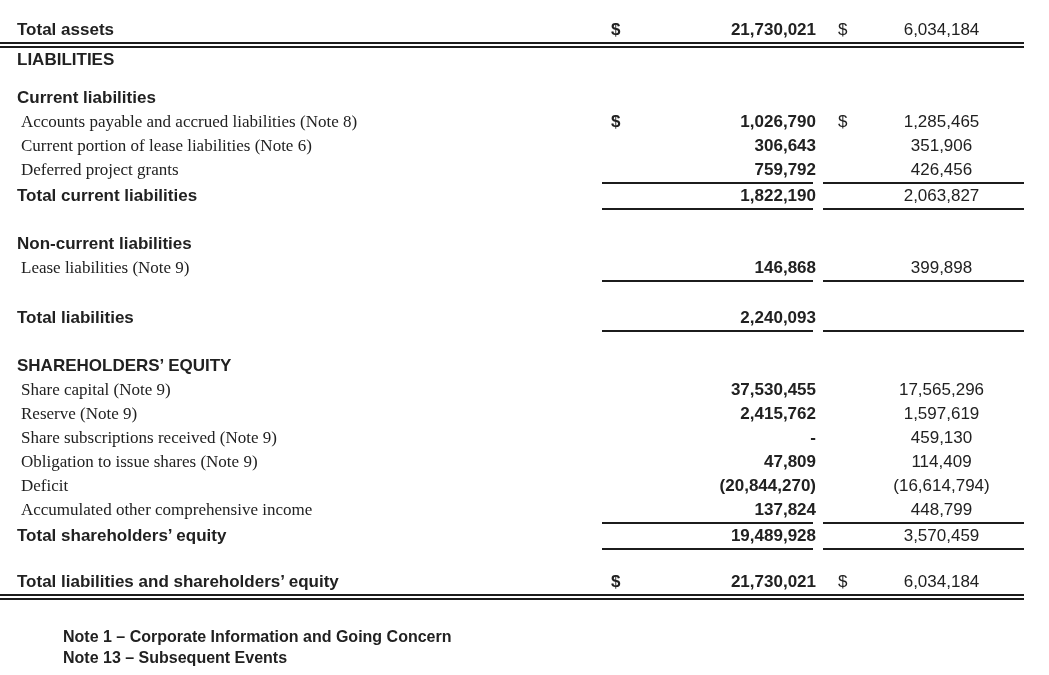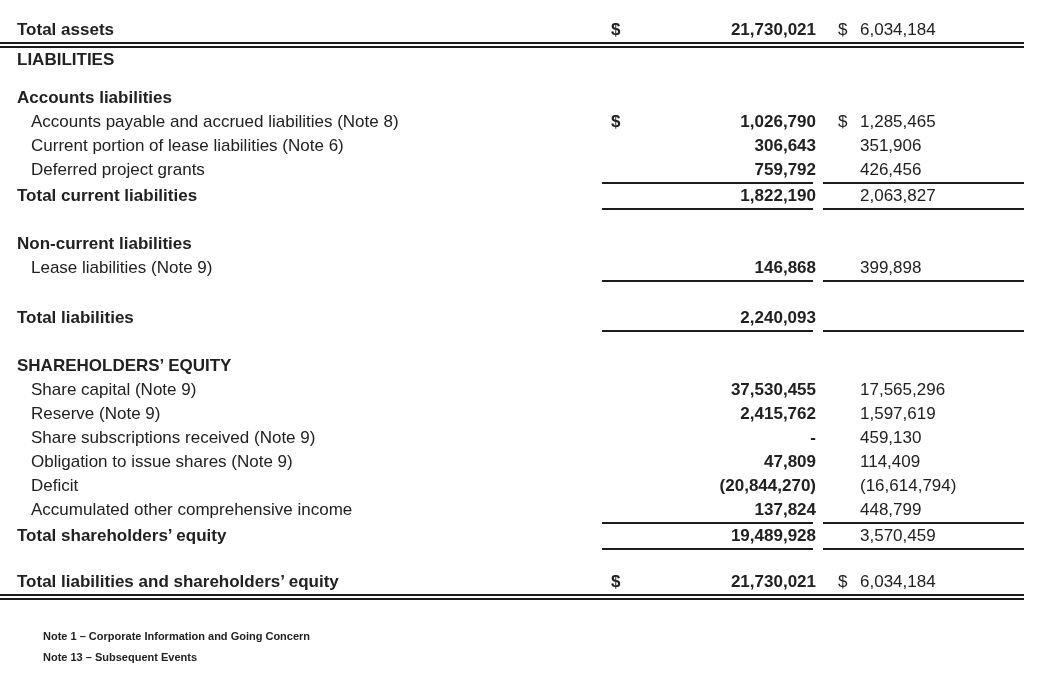--- a/index.html
+++ b/index.html
@@ -17,42 +17,42 @@
   }
   .row {
     display: grid;
     grid-template-columns: 600px 30px 186px 44px 163px;
     height: 24px;
     line-height: 24px;
     white-space: nowrap;
   }
   .cell { overflow: visible; }
   .label { padding-left: 17px; }
-  .indent .label { padding-left: 31px; }
+  .indent .label { padding-left: 21px; font-family: Liberation Serif, serif; }
   .bold .label { font-weight: 700; }
   .d1 { padding-left: 11px; font-weight: 700; }
   .v1 { text-align: right; font-weight: 700; }
   .d2 { padding-left: 22px; font-weight: 400; }
-  .v2 { text-align: left; font-weight: 400; }
+  .v2 { text-align: center; font-weight: 400; }
   .rules { position: relative; height: 2px; }
   .rules i {
     position: absolute; top: 0; height: 2px;
     background: #1c1c1c; display: block;
   }
   .rules .s1 { left: 602px; width: 211px; }
   .rules .s2 { left: 823px; width: 210px; }
   .dbl {
     height: 6px; width: 1046px;
     border-top: 2px solid #1c1c1c;
     border-bottom: 2px solid #1c1c1c;
   }
   .sp14 { height: 14px; } .sp20 { height: 20px; }
   .sp22 { height: 22px; } .sp24 { height: 24px; }
   .sp26 { height: 26px; }
-  .notes { margin-left: 43px; font-weight: 700; font-size: 11px; line-height: 21px; }
+  .notes { margin-left: 63px; font-weight: 700; font-size: 16px; line-height: 21px; }
   .note-line { height: 21px; white-space: nowrap; }
 </style>
 </head>
 <body>
 
 <div class="sheet">
 
   <div class="row bold">
     <div class="cell label">Total assets</div>
     <div class="cell d1">$</div>
@@ -63,21 +63,21 @@
 
   <div class="dbl"></div>
 
   <div class="row bold">
     <div class="cell label">LIABILITIES</div>
   </div>
 
   <div class="sp14"></div>
 
   <div class="row bold">
-    <div class="cell label">Accounts liabilities</div>
+    <div class="cell label">Current liabilities</div>
   </div>
 
   <div class="row indent">
     <div class="cell label">Accounts payable and accrued liabilities (Note 8)</div>
     <div class="cell d1">$</div>
     <div class="cell v1">1,026,790</div>
     <div class="cell d2">$</div>
     <div class="cell v2">1,285,465</div>
   </div>
 

